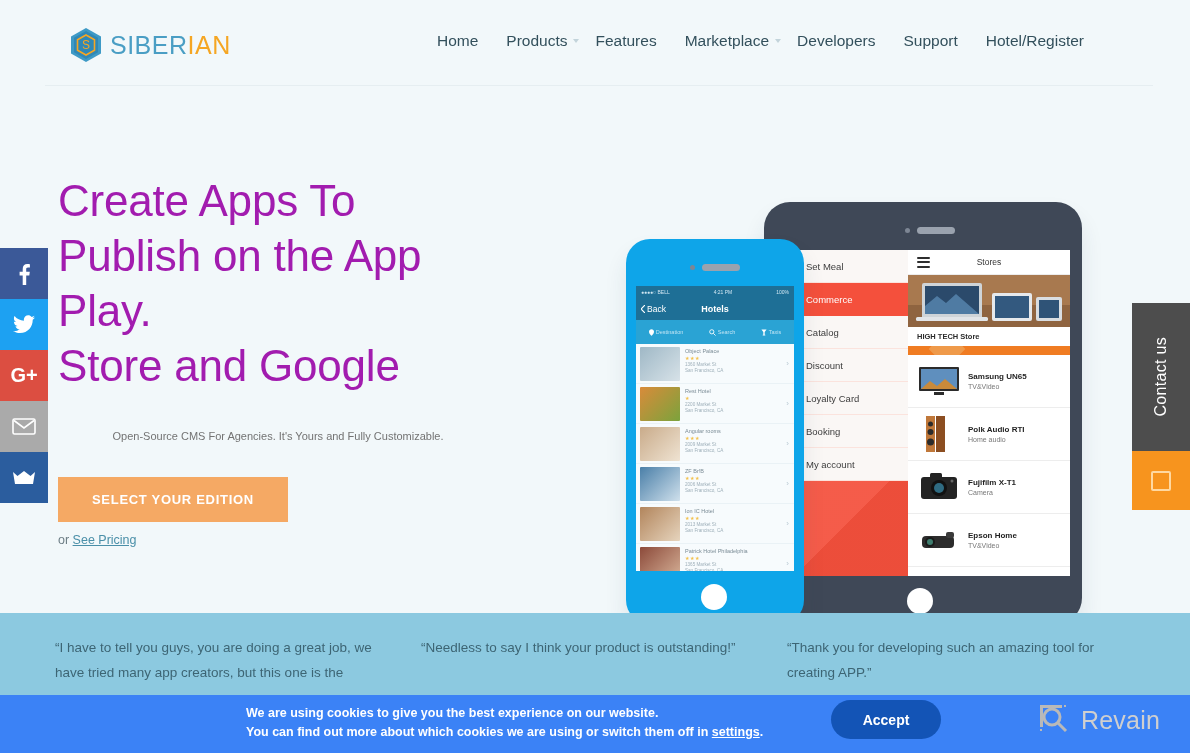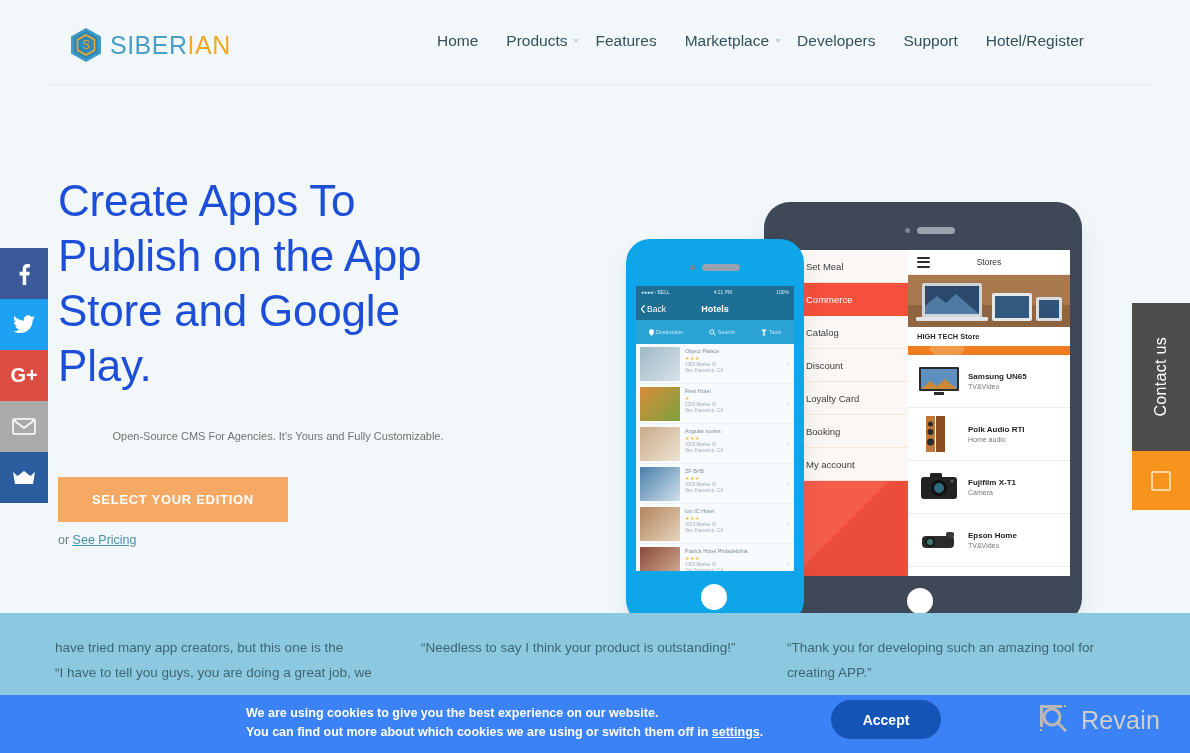--- a/index.html
+++ b/index.html
@@ -41,21 +41,21 @@
   .contact-rail { position: absolute; right: 0; top: 303px; width: 58px; }
   .contact-us { width: 58px; height: 148px; background: #4d4d4d; color: #fff;
     display: flex; align-items: center; justify-content: center; cursor: pointer; }
   .contact-us span { writing-mode: vertical-rl; transform: rotate(180deg); font-size: 16px; letter-spacing: .3px; }
   .contact-chat { width: 58px; height: 59px; background: #f7941e; display: flex; align-items: center; justify-content: center; cursor: pointer; }
   .chat-glyph { width: 20px; height: 20px; border: 2px solid #ffd8a0; border-radius: 2px; }
 
   
   .hero { position: absolute; left: 0; top: 88px; width: 1190px; height: 525px; }
   .hero-copy { position: absolute; left: 58px; top: 85px; width: 470px; }
-  .hero-title { font-size: 44px; line-height: 55px; color: #1d4ed8; font-weight: 400; letter-spacing: -.2px; }
+  .hero-title { font-size: 44px; line-height: 55px; color: #a21caf; font-weight: 400; letter-spacing: -.2px; }
   .hero-sub { margin-top: 28px; font-size: 11px; line-height: 30px; color: #737373; width: 440px; text-align: center; }
   .cta { display: inline-block; margin-top: 26px; background: #f5a964; color: #ffffff;
     font-size: 13px; font-weight: 700; letter-spacing: .7px; padding: 15px 34px; border: none; cursor: pointer; }
   .or-line { margin-top: 11px; font-size: 12.5px; color: #6c7d85; }
   .or-line a { color: #4a8fa8; text-decoration: underline; cursor: pointer; }
 
   
   .devices { position: absolute; left: 612px; top: 100px; width: 500px; height: 450px; }
   .tablet { position: absolute; left: 152px; top: 14px; width: 318px; height: 422px;
     background: #3f4857; border-radius: 26px; box-shadow: 0 14px 22px rgba(40,60,75,.10); }
@@ -214,22 +214,22 @@
     <div class="contact-chat">
       <div class="chat-glyph"></div>
     </div>
   </div>
 
   <div class="hero">
     <div class="hero-copy">
       <h1 class="hero-title">
         <div>Create Apps To</div>
         <div>Publish on the App</div>
+        <div>Play.</div>
         <div>Store and Google</div>
-        <div>Play.</div>
       </h1>
       <p class="hero-sub">Open-Source CMS For Agencies. It's Yours and Fully Customizable.</p>
       <button class="cta">SELECT YOUR EDITION</button>
       <div class="or-line">
         <span>or </span><a>See Pricing</a>
       </div>
     </div>
 
     <div class="devices">
 
@@ -497,22 +497,22 @@
             </div>
           </div>
         </div>
       </div>
     </div>
   </div>
 
   <div class="testimonials">
     <div class="t-wrap">
       <div class="t-col">
+        <div class="t-text">“I have to tell you guys, you are doing a great job, we</div>
         <div class="t-text">have tried many app creators, but this one is the</div>
-        <div class="t-text">“I have to tell you guys, you are doing a great job, we</div>
       </div>
       <div class="t-col">
         <div class="t-text">“Needless to say I think your product is outstanding!”</div>
       </div>
       <div class="t-col">
         <div class="t-text">“Thank you for developing such an amazing tool for</div>
         <div class="t-text">creating APP.”</div>
       </div>
     </div>
   </div>

